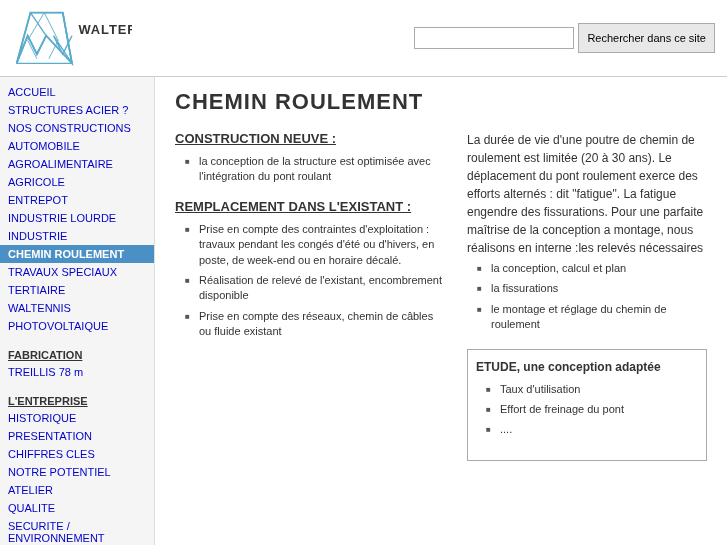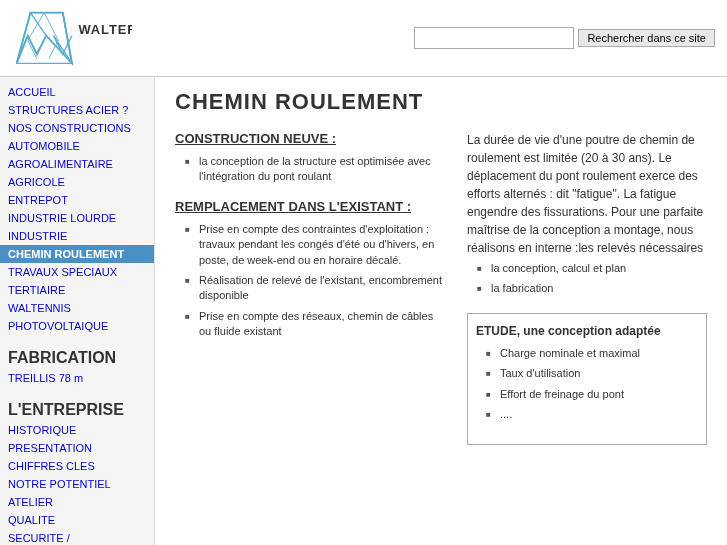--- a/index.html
+++ b/index.html
@@ -28,21 +28,21 @@
       gap: 4px;
     }
     #search-input {
       width: 160px;
       height: 22px;
       border: 1px solid #aaa;
       padding: 2px 4px;
       font-size: 12px;
     }
     #search-button {
-      height: 18px;
+      height: 30px;
       padding: 0 8px;
       font-size: 11px;
       background: #e8e8e8;
       border: 1px solid #aaa;
       cursor: pointer;
       white-space: nowrap;
     }
 
     
     #layout {
@@ -52,24 +52,25 @@
     
     #sidebar {
       width: 155px;
       min-width: 155px;
       border-right: 1px solid #ddd;
       padding: 6px 0;
       background: #f5f5f5;
     }
     .sidebar-section-label {
       font-weight: bold;
-      font-size: 16px;
+      font-size: 11px;
       color: #333;
       padding: 8px 8px 2px 8px;
       text-transform: uppercase;
+      text-decoration: underline;
     }
     .sidebar-item {
       display: block;
       padding: 3px 8px;
       font-size: 11px;
       color: #0000cc;
       text-decoration: none;
       cursor: pointer;
     }
     .sidebar-item.active {
@@ -236,27 +237,27 @@
           <li>Réalisation de relevé de l'existant, encombrement disponible</li>
           <li>Prise en compte des réseaux, chemin de câbles ou fluide existant</li>
         </ul>
       </div>
 
       <div class="content-right">
         <p>La durée de vie d'une poutre de chemin de roulement est limitée (20 à 30 ans). Le déplacement du pont roulement exerce des efforts alternés : dit "fatigue". La fatigue engendre des fissurations. Pour une parfaite maîtrise de la conception a montage, nous réalisons en interne :les relevés nécessaires</p>
 
         <ul class="bullet-list" style="margin-top:4px;">
           <li>la conception, calcul et plan</li>
-          <li>la fabrication</li>
+          <li>la fissurations</li>
+          <li>le montage et réglage du chemin de roulement</li>
         </ul>
 
         <div class="etude-box">
           <div class="etude-title">ETUDE, une conception adaptée</div>
           <ul class="bullet-list">
-            <li>Charge nominale et maximal</li>
             <li>Taux d'utilisation</li>
             <li>Effort de freinage du pont</li>
             <li>....</li>
           </ul>
         </div>
       </div>
     </div>
   </div>
 </div>
 

